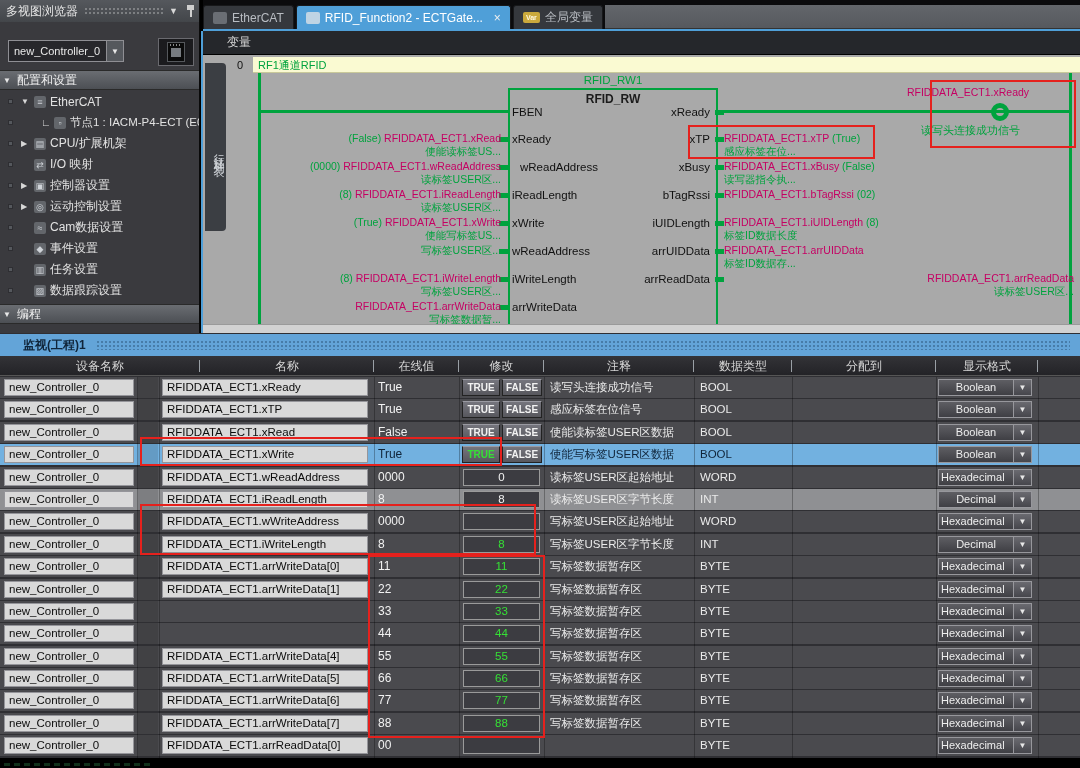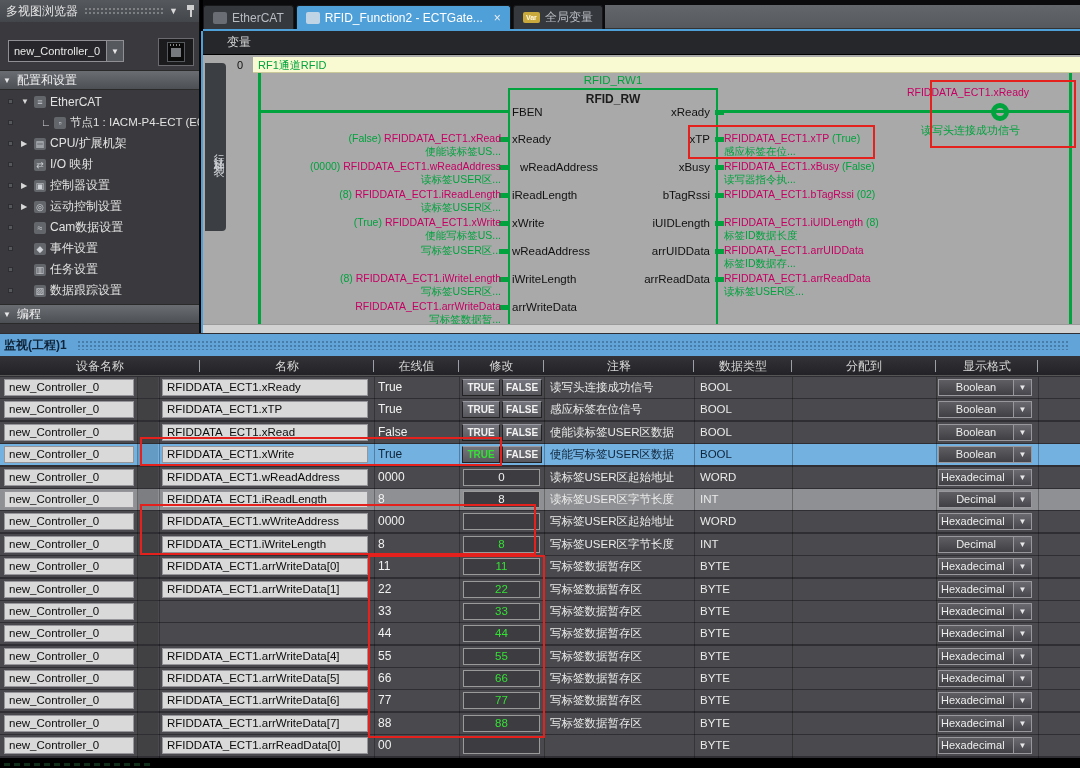--- a/index.html
+++ b/index.html
@@ -67,21 +67,21 @@
   .ann.in { left:0; width:298px; text-align:right; }
   .ann.out { left:521px; width:350px; text-align:left; }
   .coil-var { position:absolute; left:660px; top:31px; width:210px; text-align:center; color:#c50063; font-size:10.5px; }
   .coil-cmt { position:absolute; left:670px; top:68px; width:195px; text-align:center; color:#00a33e; font-size:11px; }
   .coil { position:absolute; left:788px; top:48px; width:18px; height:18px; border:5px solid #00a33e; border-radius:50%; background:transparent; }
   .redbox { position:absolute; border:2px solid #e5211d; z-index:6; pointer-events:none; }
   .fbd-hscroll { position:absolute; left:0; right:0; bottom:0; height:9px; background:#d2d2d2; border-top:1px solid #9a9a9a; }
 
   
   .watch { position:absolute; left:0; top:333px; width:1080px; height:425px; background:#2f2f33; }
-  .w-title { position:absolute; left:0; top:1px; width:100%; height:22px; background:#63a4d8; display:flex; align-items:center; color:#10253a; font-size:12px; font-weight:bold; padding-left:4px; }
+  .w-title { position:absolute; left:0; top:1px; width:100%; height:22px; background:#63a4d8; display:flex; align-items:center; color:#10253a; font-size:12px; font-weight:bold; padding-left:23px; }
   .w-dots { flex:1; height:10px; margin:0 10px; background-image:radial-gradient(circle, rgba(20,50,80,.35) 1px, transparent 1.2px); background-size:4px 4px; }
   .w-header { position:absolute; left:0; top:23px; width:100%; height:20px; background:linear-gradient(#333337,#232327); border-bottom:1px solid #555; }
   .wh { position:absolute; top:0; height:20px; color:#d6d6d6; font-size:12px; text-align:center; line-height:20px; }
   .wsep { position:absolute; top:4px; width:1px; height:12px; background:#9aa0a6; }
   .w-body { position:absolute; left:0; top:44px; width:100%; height:381px; }
   .wrow { position:relative; height:21px; margin-bottom:1.4px; background:#4a4a4e; }
   .wrow.selected { background:#72b1e0; }
   .wrow.hover { background:#8f9093; }
   .wcell-box { position:absolute; top:2px; height:17px; background:#d9d9d9; border:1px solid #95959a; color:#0c0c0c; font-size:11.5px; line-height:15px; padding-left:4px; white-space:nowrap; overflow:hidden; }
   .cell-device { left:4px; width:130px; }
@@ -310,21 +310,21 @@
             <div class="cmt">标签ID数据长度</div>
           </div>
           <div class="pin-label right" style="top:189px; padding-right:4px;">arrUIDData</div>
           <div class="pin-conn" style="left:512px; top:194px;"></div>
           <div class="ann out" style="top:189px;">
             <div><span class="mag">RFIDDATA_ECT1.arrUIDData</span> <span class="val"></span></div>
             <div class="cmt">标签ID数据存...</div>
           </div>
           <div class="pin-label right" style="top:217px; padding-right:4px;">arrReadData</div>
           <div class="pin-conn" style="left:512px; top:222px;"></div>
-          <div class="ann out" style="top:217px;">
+          <div class="ann out" style="top:217px;text-align:right;">
             <div><span class="mag">RFIDDATA_ECT1.arrReadData</span> <span class="val"></span></div>
             <div class="cmt">读标签USER区...</div>
           </div>
         </div>
       <div class="coil-var">RFIDDATA_ECT1.xReady</div>
       <div class="coil"></div>
       <div class="coil-cmt">读写头连接成功信号</div>
       <div class="redbox" style="left:485px; top:70px; width:187px; height:34px;"></div>
       <div class="redbox" style="left:727px; top:25px; width:146px; height:68px;"></div>
       <div class="fbd-hscroll"></div>

